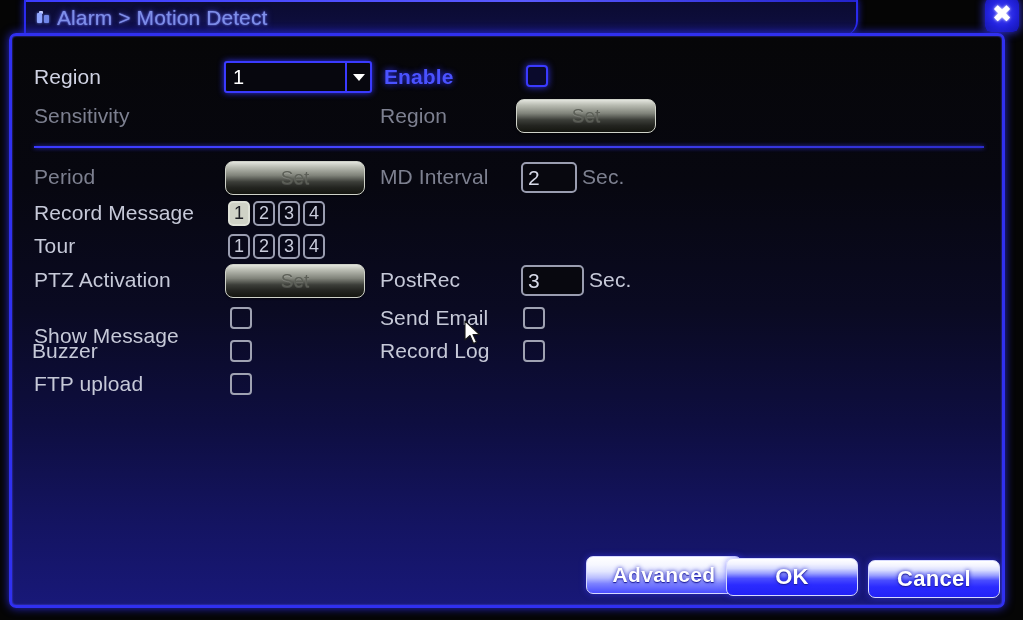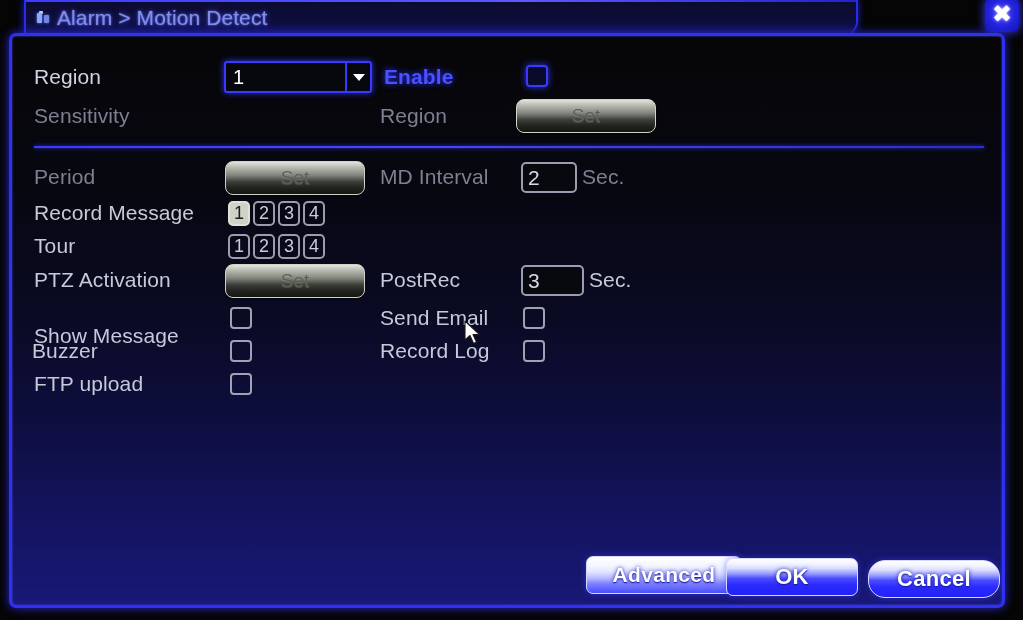--- a/index.html
+++ b/index.html
@@ -328,21 +328,21 @@
 
     <div class="lbl" style="left:22px; top:336px;">FTP upload</div>
     <div class="cbox" style="left:218px; top:337px;"></div>
 
     <div class="btn advanced" style="left:574px; top:520px; width:156px;">
       <span>Advanced</span>
     </div>
     <div class="btn" style="left:714px; top:522px; width:132px;">
       <span>OK</span>
     </div>
-    <div class="btn" style="left:856px; top:524px; width:132px;border-radius:17px;">
+    <div class="btn" style="left:856px; top:524px; width:132px;">
       <span>Cancel</span>
     </div>
 
   </div>
 
   <svg id="cursor" viewBox="0 0 18 26">
     <polygon points="1,1 1,20 6,15.5 9.5,23.5 12.5,22 9,14.5 15.5,14.5" fill="#ffffff" stroke="#1a1a1a" stroke-width="1.1" stroke-linejoin="round"></polygon>
   </svg>
 
 </div>

